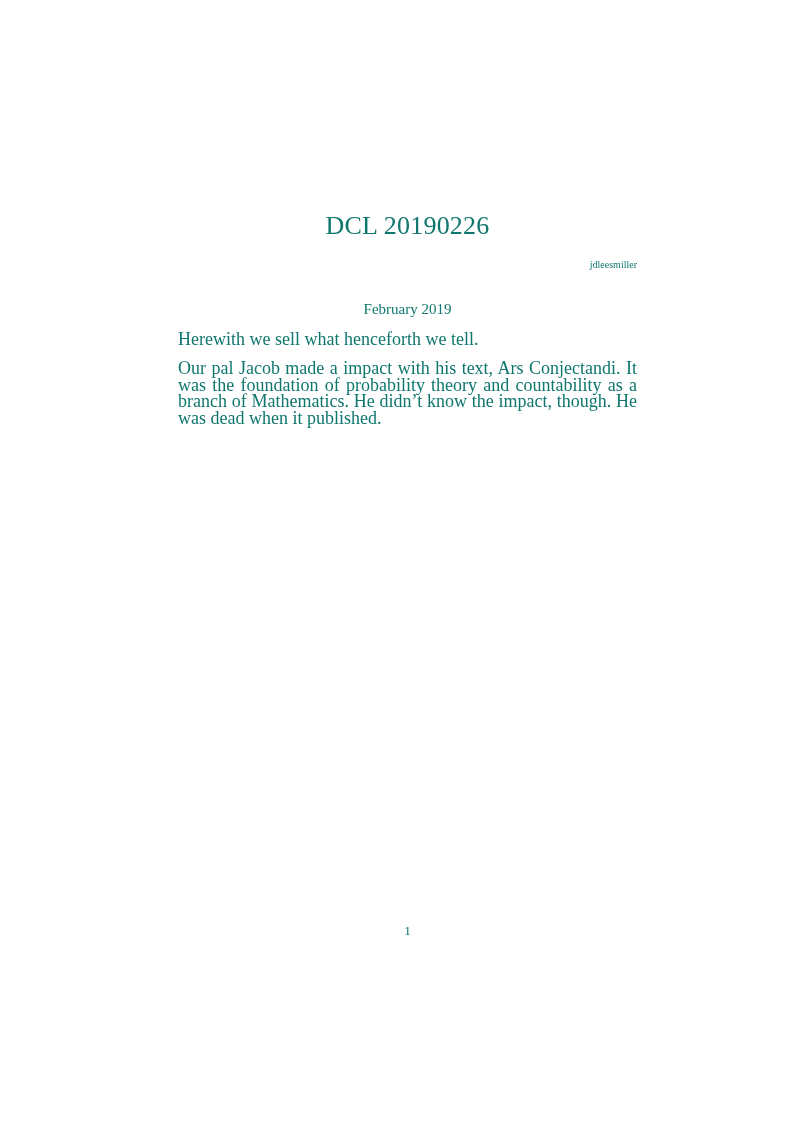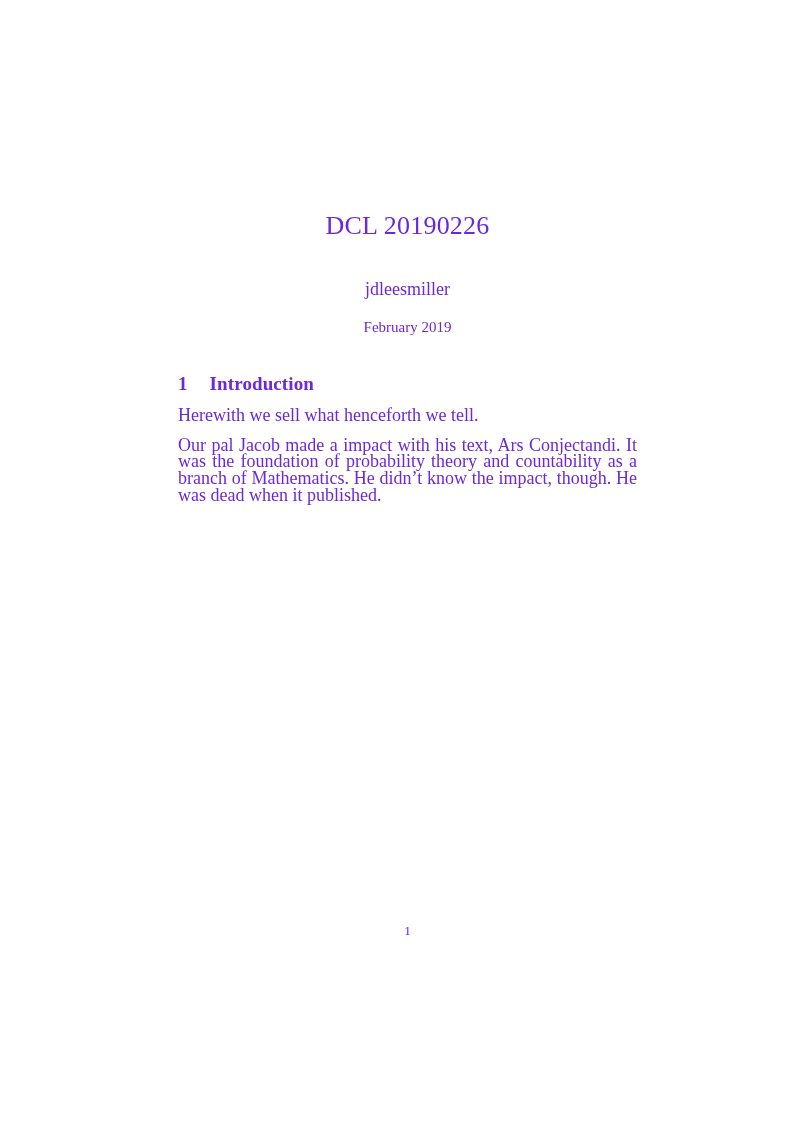--- a/index.html
+++ b/index.html
@@ -5,46 +5,46 @@
   html, body {
     margin: 0;
     padding: 0;
     background: #ffffff;
   }
   .page {
     position: relative;
     width: 794px;
     height: 1123px;
     background: #ffffff;
-    color: #6d28d9;
+    color: #0f766e;
     font-family: "Liberation Serif", "DejaVu Serif", serif;
     overflow: hidden;
   }
   .content {
     position: absolute;
     left: 178px;
     top: 0;
     width: 459px;
   }
   .doc-title {
     margin-top: 212px;
     text-align: center;
     font-size: 26px;
     font-weight: 400;
     line-height: 1.1;
     letter-spacing: 0.2px;
   }
   .doc-author {
-    margin-top: 38px;
-    text-align: center;
-    font-size: 18px;
+    margin-top: 18px;
+    text-align: right;
+    font-size: 10px;
     line-height: 1.2;
   }
   .doc-date {
-    margin-top: 18px;
+    margin-top: 29px;
     text-align: center;
     font-size: 15px;
     line-height: 1.2;
   }
   .section-heading {
     font-size: 19px;
     font-weight: 700;
     line-height: 21px;
     letter-spacing: 0.1px;
   }
@@ -76,23 +76,20 @@
 
 <div class="page">
   <div class="content">
 
     <div class="doc-title">DCL 20190226</div>
 
     <div class="doc-author">jdleesmiller</div>
 
     <div class="doc-date">February 2019</div>
 
-    <div class="section-heading section-1">
-      <span class="sec-num">1</span><span>Introduction</span>
-    </div>
 
     <div class="body-text">Herewith we sell what henceforth we tell.</div>
 
 
     <div class="body-text">
       <span>Our pal Jacob made a impact with his text, </span><span class="italic">Ars Conjectandi.</span><span> It was the foundation of probability theory and countability as a branch of Mathematics. He didn’t know the impact, though. He was dead when it published.</span>
     </div>
 
   </div>
 

